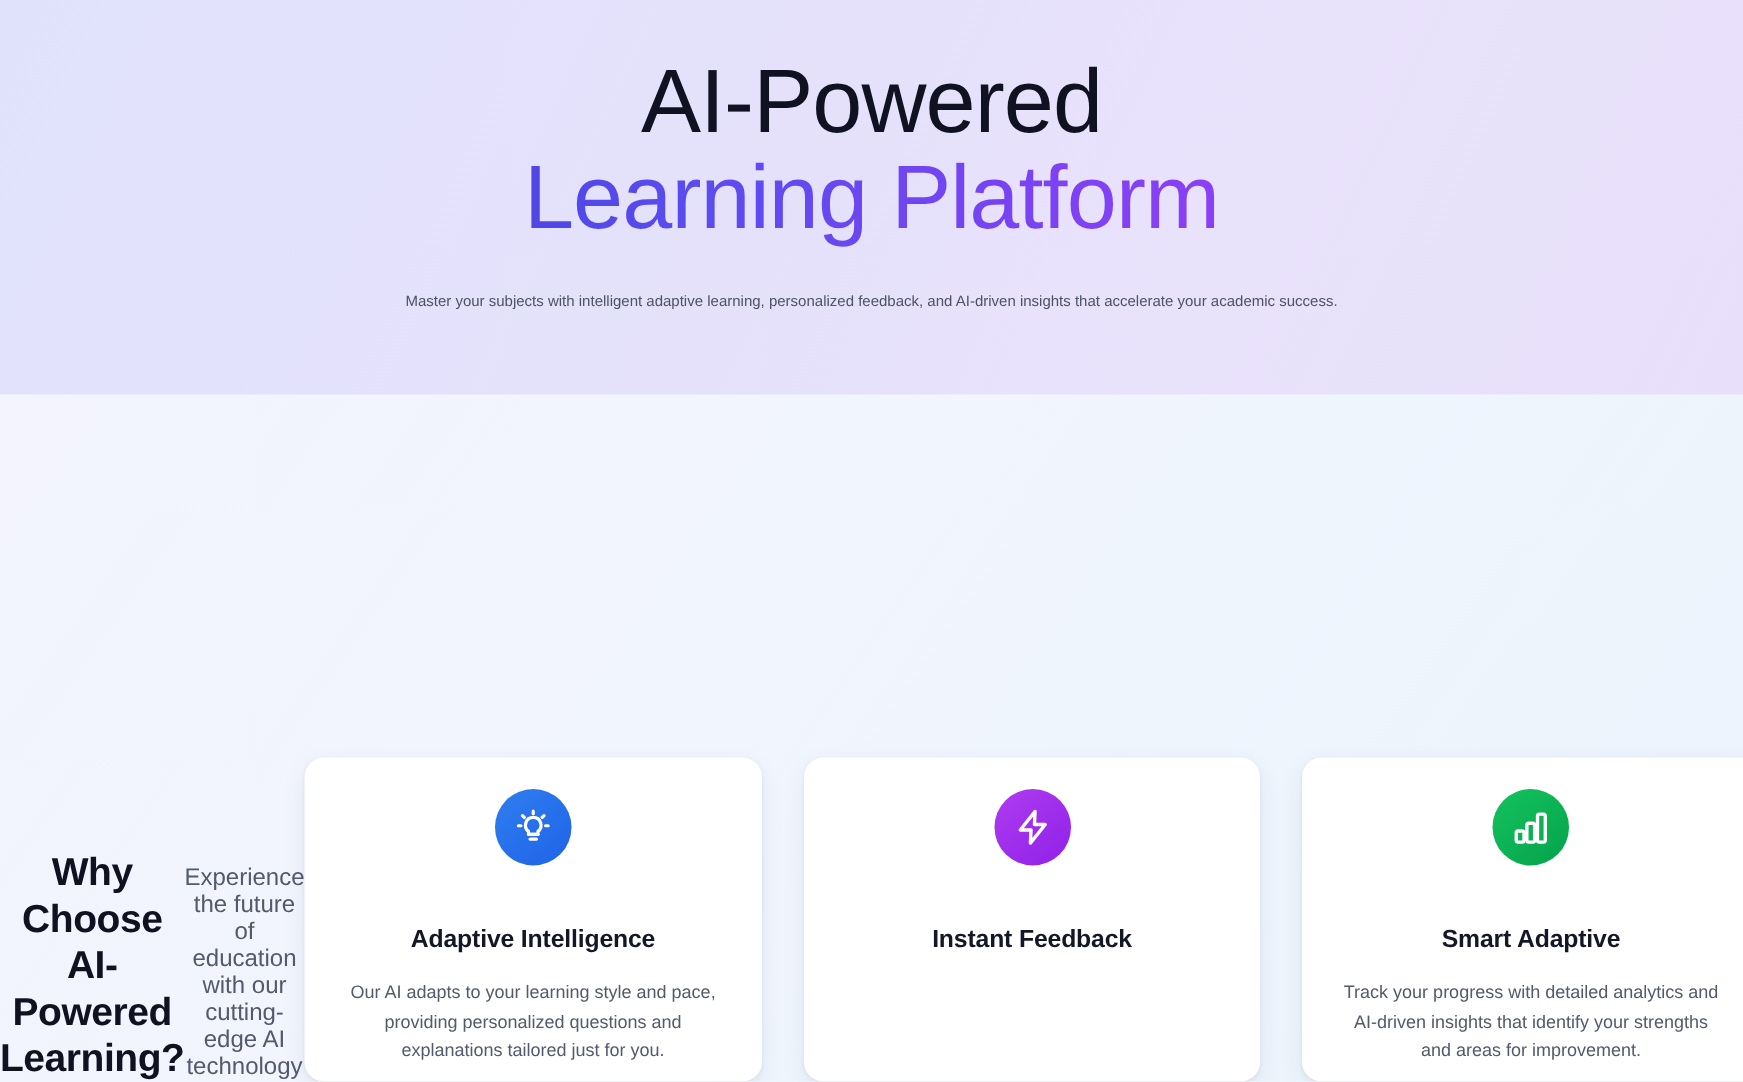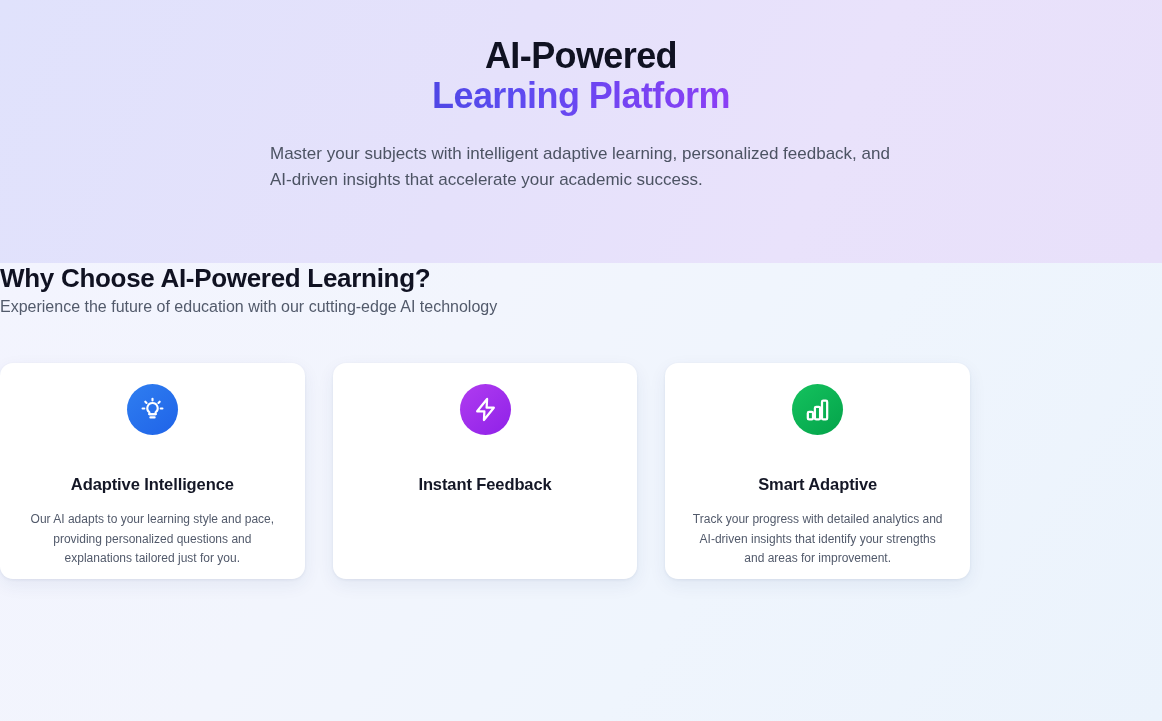--- a/index.html
+++ b/index.html
@@ -32,22 +32,22 @@
     background: linear-gradient(115deg, #e0e2fc 0%, #e5e1fb 42%, #e9e2fb 70%, #e8e0fa 100%);
     display: flex;
     flex-direction: column;
     align-items: center;
     justify-content: flex-start;
     padding-top: 38px;
     position: relative;
   }
 
   .hero-title {
-    font-size: 36px;
-    font-weight: bold;
+    font-size: 60px;
+    font-weight: normal;
     letter-spacing: -0.6px;
     text-align: center;
     line-height: 1.0;
   }
 
   .hero-title-line1 {
     display: block;
     color: #101222;
     margin-bottom: 4px;
   }
@@ -58,33 +58,34 @@
     -webkit-background-clip: text;
     background-clip: text;
     -webkit-text-fill-color: transparent;
     color: #7344f2;
     padding-bottom: 4px;
   }
 
   .hero-subtitle {
     margin-top: 23px;
     width: 622px;
-    font-size: 17px;
+    text-align: center;
+    font-size: 10px;
     line-height: 26px;
     color: #4c5363;
   }
 
   
   .features {
     flex: 1;
     width: 100%;
     background: linear-gradient(125deg, #f3f4fe 0%, #f2f5fd 35%, #eff5fd 62%, #ebf3fc 100%);
     display: flex;
-    flex-direction: column;
-    align-items: flex-start;
+    flex-direction: row;
+    align-items: flex-end;
   }
 
   .section-title {
     font-size: 26px;
     font-weight: bold;
     color: #101222;
     letter-spacing: -0.3px;
     text-align: center;
   }
 

